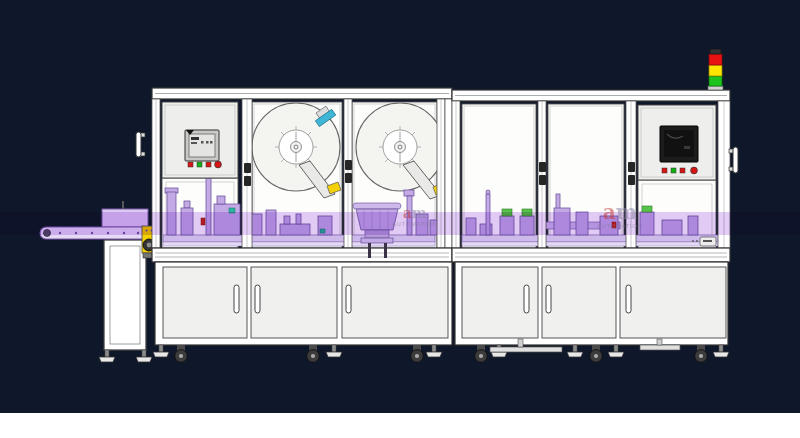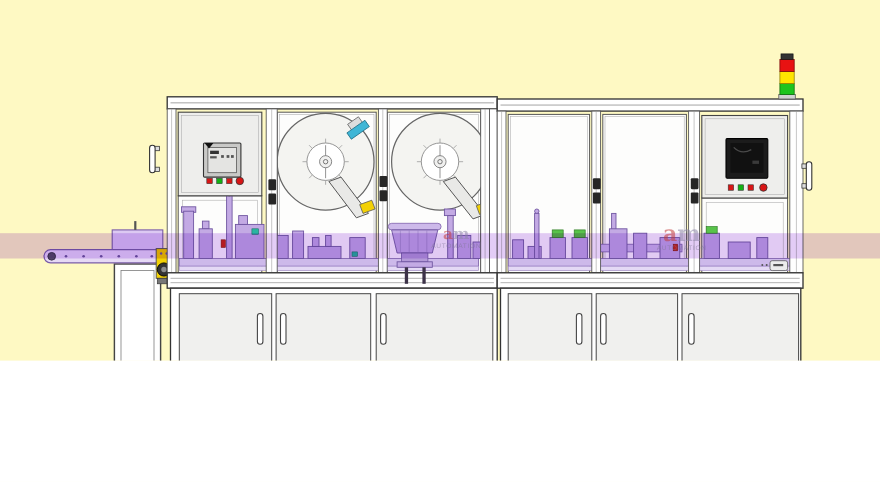--- a/index.html
+++ b/index.html
@@ -1,16 +1,16 @@
 <!DOCTYPE html>
 <html><head>
 <meta charset="utf-8">
 <style>
   html,body{margin:0;padding:0;background:#ffffff;}
-  #stage{position:relative;width:800px;height:328px;background:#fef9c3;overflow:hidden;
+  #stage{position:relative;width:800px;height:413px;background:#0f172a;overflow:hidden;
          font-family:"Liberation Sans", sans-serif;}
   #stage svg{position:absolute;left:0;top:0;}
   
   .ln{fill:#ffffff;stroke:#333333;stroke-width:1.2;}
   .ln2{fill:#ffffff;stroke:#555555;stroke-width:.8;}
   .glass{fill:#fdfdfc;stroke:#555555;stroke-width:.9;}
   .inner{fill:none;stroke:#aaaaaa;stroke-width:.5;}
   .panel{fill:#eeeeec;stroke:#444444;stroke-width:1;}
   .door{fill:#f0f0ee;stroke:#444444;stroke-width:.9;}
   .mch{fill:#c3aae4;stroke:#6f55a0;stroke-width:.8;}

